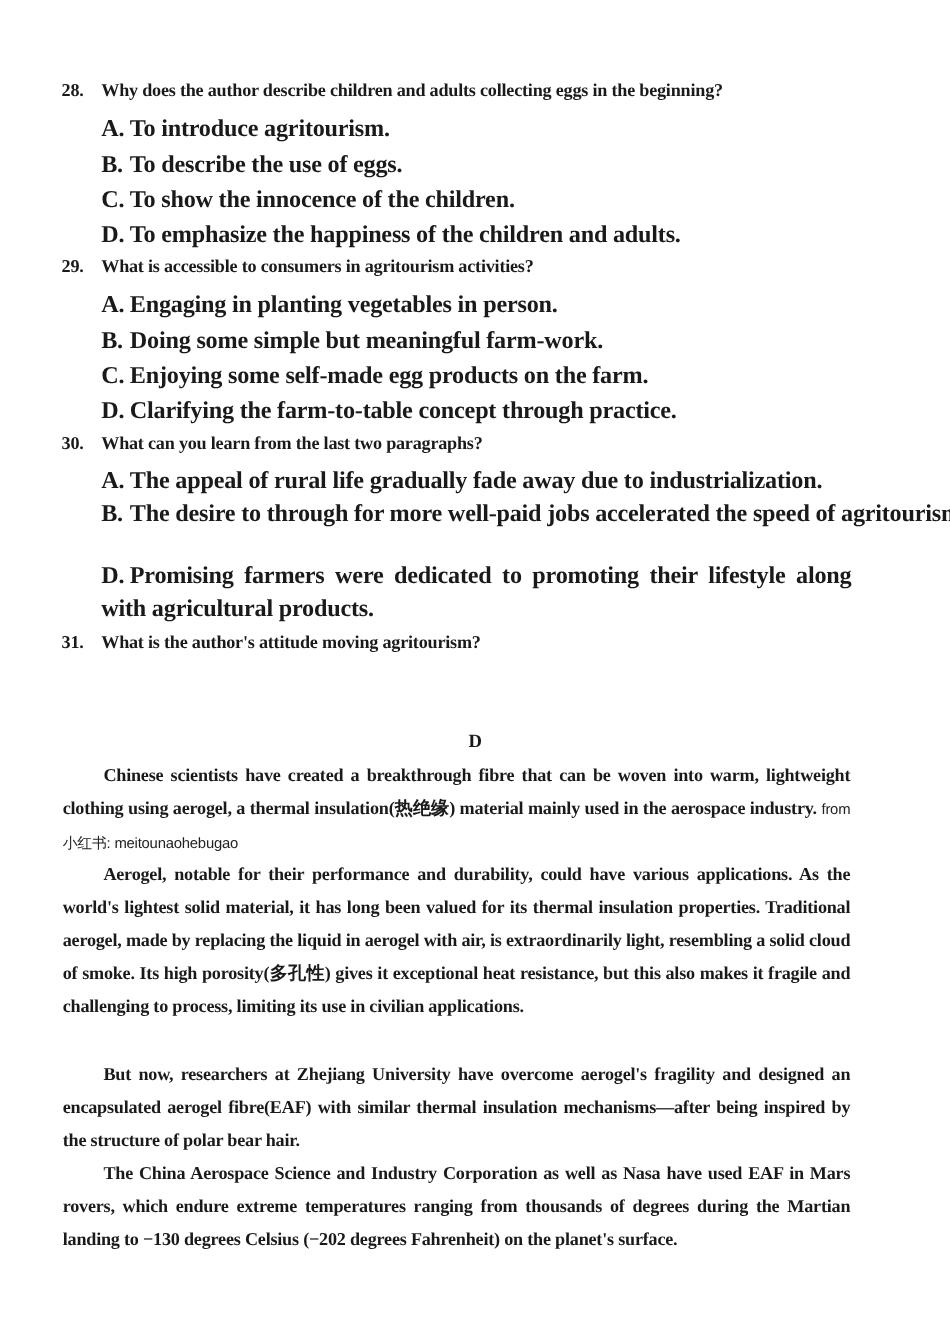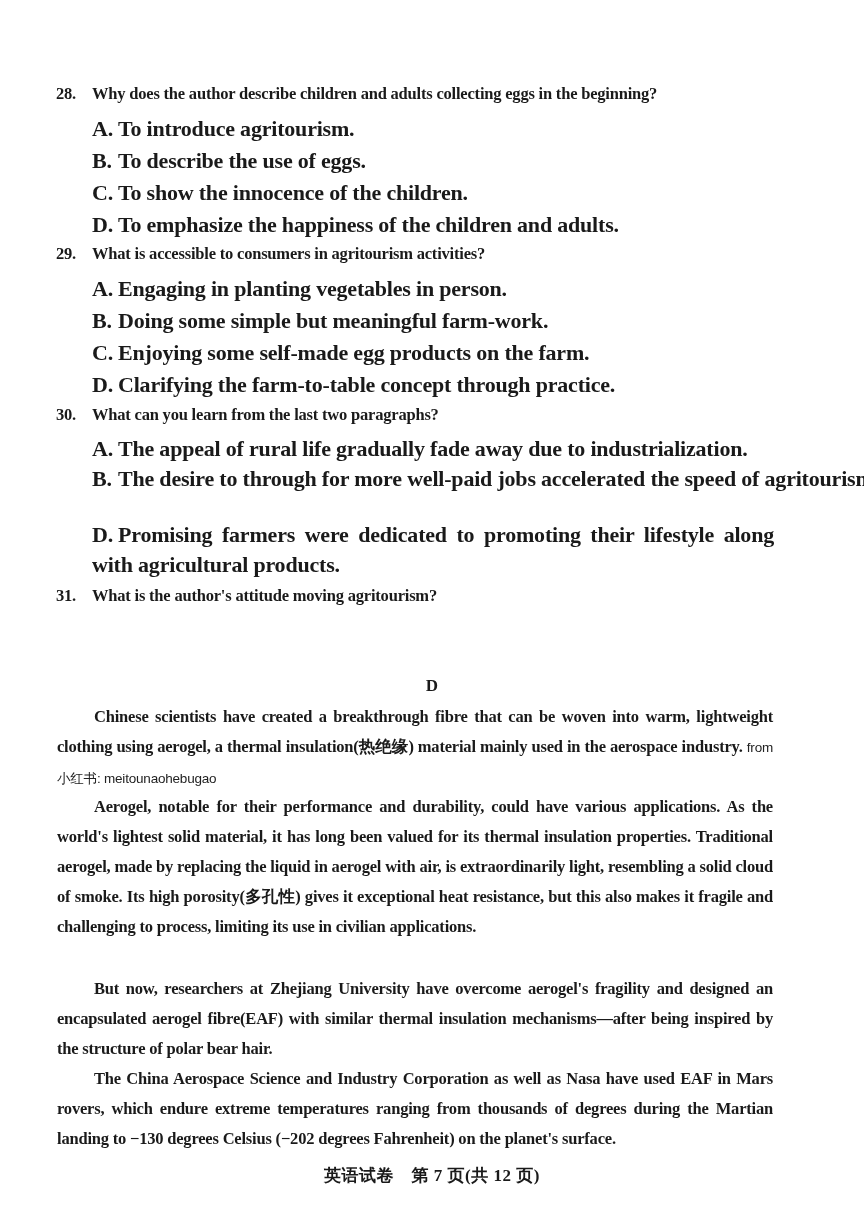--- a/index.html
+++ b/index.html
@@ -1,20 +1,20 @@
 <!DOCTYPE html>
 <html><head>
   <meta charset="utf-8">
   <style>
     html, body { margin: 0; padding: 0; }
     body {
       width: 864px; height: 1221px; background: #ffffff; position: relative; overflow: hidden;
       font-family: "Liberation Serif", "DejaVu Serif", serif; color: #1a1a1a;
     }
-    .page { position: absolute; left: 0; top: 12px; width: 864px; height: 1065px; border-radius: 30px; }
+    .page { position: absolute; left: 0; top: 0; width: 864px; height: 1065px; border-radius: 30px; }
     .q { position: absolute; left: 56px; width: 720px; font-size: 16.5px; font-weight: bold; letter-spacing: -0.2px; white-space: nowrap; }
     .q .num { display: inline-block; width: 36px; }
     .opt { position: absolute; left: 92px; width: 682px; font-size: 22px; font-weight: bold; letter-spacing: -0.2px; white-space: nowrap; }
     .opt .lbl { display: inline-block; width: 26px; }
     .opt.wrap { white-space: normal; text-align: justify; text-align-last: left; line-height: 30px; }
     .row4 { position: absolute; left: 92px; top: 603px; font-size: 16.5px; font-weight: bold; letter-spacing: -0.2px; white-space: nowrap; width: 700px; height: 22px; }
     .row4 span.o { position: absolute; top: 0; }
     .row4 .lbl { display: inline-block; width: 26px; }
     .section { position: absolute; left: 0; width: 864px; text-align: center; top: 664px; font-size: 17px; font-weight: bold; }
     .para { position: absolute; left: 57px; width: 716px; font-size: 16.5px; font-weight: bold; line-height: 30px; text-align: justify; letter-spacing: -0.2px; }
@@ -57,14 +57,13 @@
   <div class="section">D</div>
 
   <div class="para" style="top:690px"><span class="first"></span><span>Chinese scientists have created a breakthrough fibre that can be woven into warm, lightweight clothing using aerogel, a thermal insulation(热绝缘) material mainly used in the aerospace industry.</span> <span class="src">from小红书: meitounaohebugao</span></div>
 
   <div class="para" style="top:780px"><span class="first"></span><span>Aerogel, notable for their performance and durability, could have various applications. As the world's lightest solid material, it has long been valued for its thermal insulation properties. Traditional aerogel, made by replacing the liquid in aerogel with air, is extraordinarily light, resembling a solid cloud of smoke. Its high porosity(多孔性) gives it exceptional heat resistance, but this also makes it fragile and challenging to process, limiting its use in civilian applications.</span></div>
 
   <div class="para" style="top:962px"><span class="first"></span><span>But now, researchers at Zhejiang University have overcome aerogel's fragility and designed an encapsulated aerogel fibre(EAF) with similar thermal insulation mechanisms—after being inspired by the structure of polar bear hair.</span></div>
 
   <div class="para" style="top:1052px"><span class="first"></span><span>The China Aerospace Science and Industry Corporation as well as Nasa have used EAF in Mars rovers, which endure extreme temperatures ranging from thousands of degrees during the Martian landing to −130 degrees Celsius (−202 degrees Fahrenheit) on the planet's surface.</span></div>
 
-  <div class="footer">英语试卷　第 7 页(共 12 页)</div>
 </div>
 
 </body></html>

